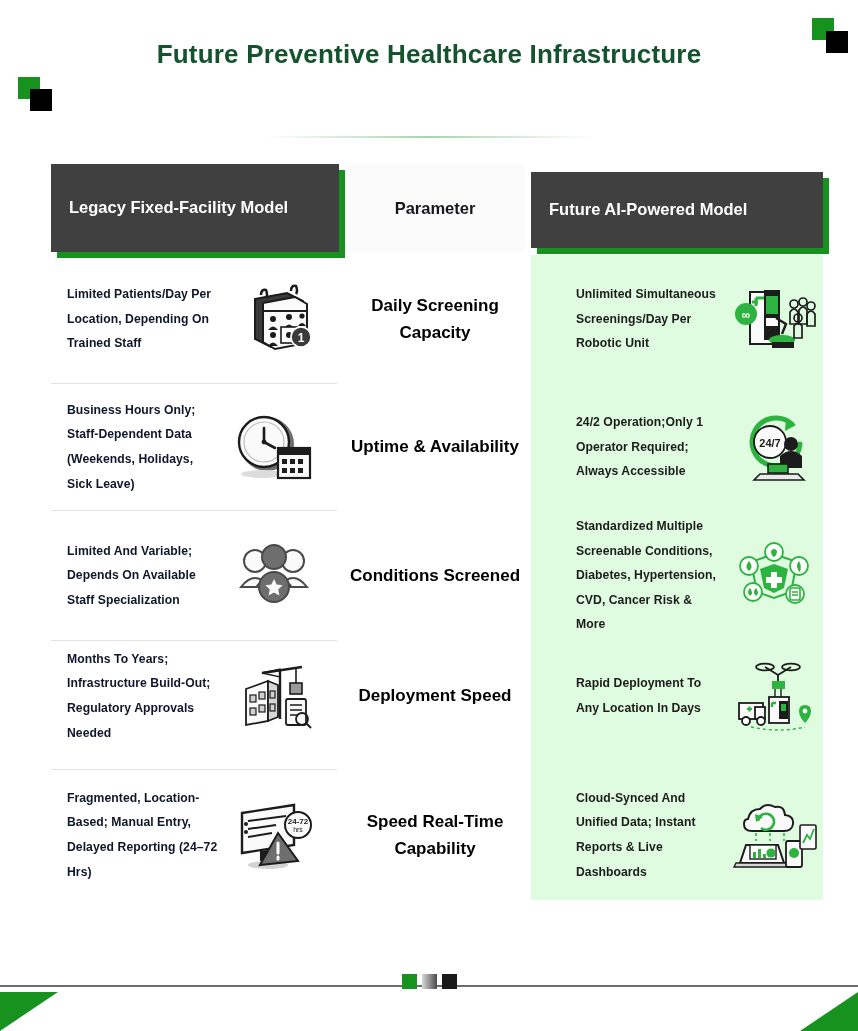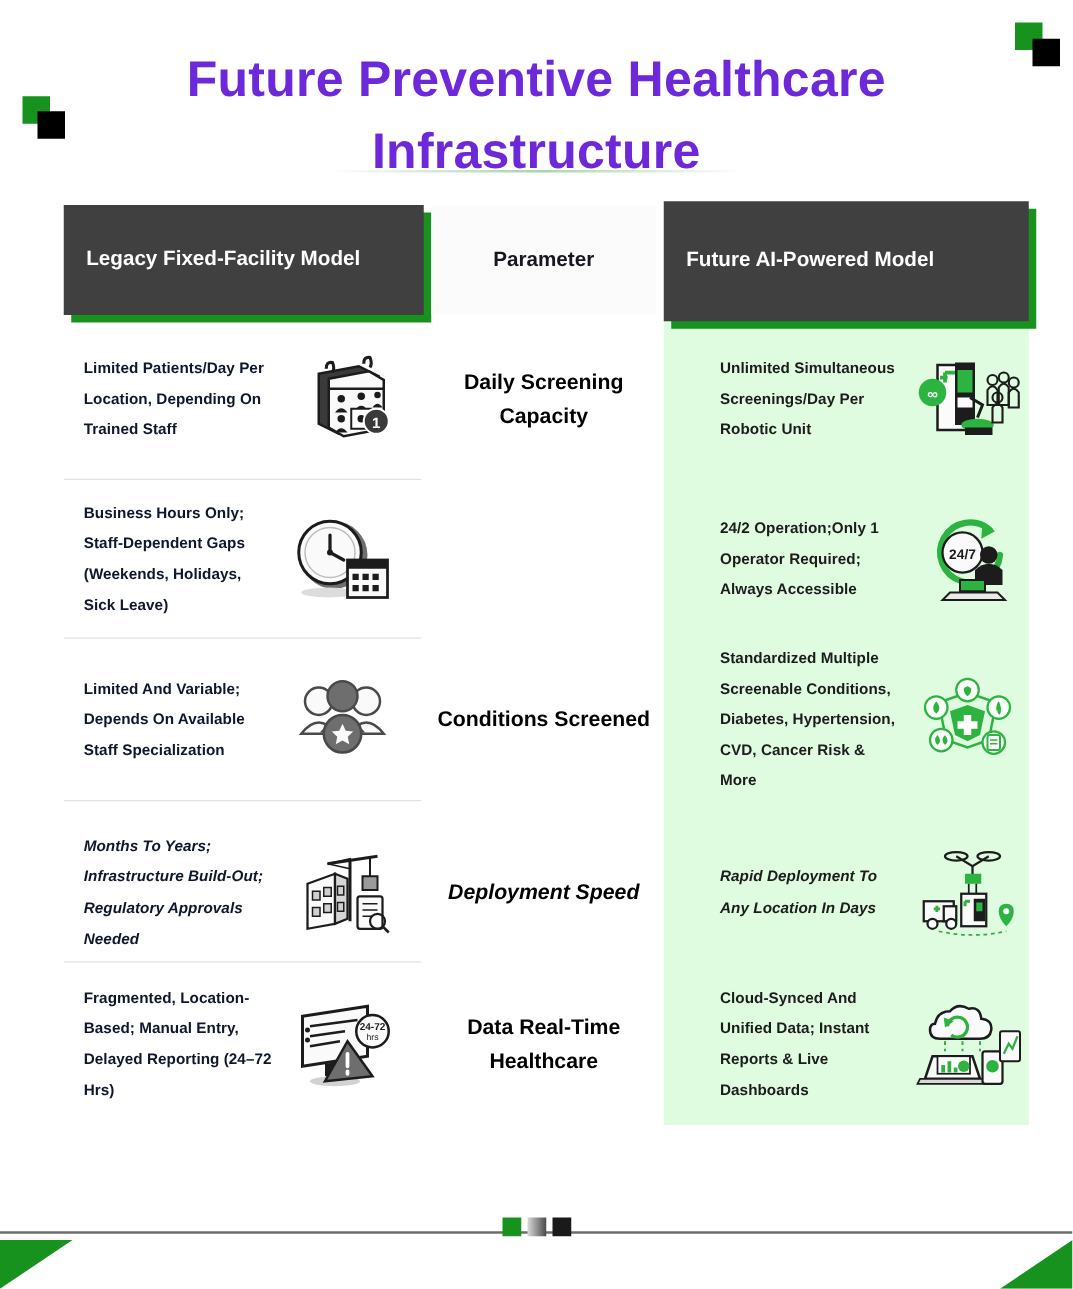--- a/index.html
+++ b/index.html
@@ -29,40 +29,40 @@
                   display: flex; align-items: center; justify-content: center; gap: 5px; }
   .fm { width: 15px; height: 15px; }
   .fm.green { background: #17921f; }
   .fm.gray  { background: linear-gradient(90deg,#d9d9d9,#4a4a4a); }
   .fm.black { background: #1a1a1a; }
 
   
   .title {
     position: absolute; left: 90px; top: 36px; width: 678px;
     text-align: center;
-    font-size: 40px; font-weight: 700; line-height: 1.42;
-    color: #6d28d9; letter-spacing: .2px;
+    font-size: 26px; font-weight: 700; line-height: 1.42;
+    color: #14532d; letter-spacing: .2px;
   }
   .title-rule {
     position: absolute; left: 265px; top: 136px; width: 330px; height: 2px;
     background: linear-gradient(90deg, rgba(23,146,31,0) 0%, rgba(23,146,31,.38) 50%, rgba(23,146,31,0) 100%);
   }
 
   
   .green-panel {
     position: absolute; left: 531px; top: 255px; width: 292px; height: 645px;
     background: #dffbe0;
   }
 
   
   .hdr { position: absolute; color: #ffffff; font-size: 16.5px; font-weight: 700;
          line-height: 1.55; display: flex; align-items: center; padding: 0 18px; }
   .hdr-black { background: #404040; box-shadow: 6px 6px 0 0 #17921f; }
   .hdr-left  { left: 51px; top: 164px; width: 288px; height: 88px; }
-  .hdr-right { left: 531px; top: 161px; width: 292px; height: 96px; }
+  .hdr-right { left: 531px; top: 172px; width: 292px; height: 76px; }
   .hdr-mid {
     position: absolute; left: 345px; top: 164px; width: 180px; height: 88px;
     display: flex; align-items: center; justify-content: center;
     color: #16181d; font-size: 16.5px; font-weight: 700; background: #fbfbfb;
   }
 
   
   .row { position: absolute; left: 0; width: 858px; display: flex; }
   .cell-left {
     position: absolute; left: 51px; width: 288px; height: 100%;
@@ -173,21 +173,21 @@
               <path d="M62 42 q4-6 8 0 v12 h-8z"></path>
           </g>
         </svg>
       </div>
     </div>
   </div>
   <div class="divider" style="top:383px;"></div>
 
   <div class="row" style="top:384px;height:126px;">
     <div class="cell-left">
-      <div class="txt">Business Hours Only; Staff-Dependent Gaps (Weekends, Holidays, Sick Leave)</div>
+      <div class="txt">Business Hours Only; Staff-Dependent Data (Weekends, Holidays, Sick Leave)</div>
       <div class="ic">
         <svg class="icon-svg" width="84" height="74" viewBox="0 0 84 74">
           <circle cx="34" cy="34" r="27" fill="#6e6e6e"></circle>
           <circle cx="31" cy="32" r="25" fill="#fafafa" stroke="#1c1c1c" stroke-width="2.4"></circle>
           <circle cx="31" cy="32" r="20" fill="none" stroke="#bdbdbd" stroke-width="1.2"></circle>
           <path d="M31 32 L31 18 M31 32 L42 38" stroke="#1c1c1c" stroke-width="2.6" fill="none" stroke-linecap="round"></path>
           <circle cx="31" cy="32" r="2.4" fill="#1c1c1c"></circle>
           <ellipse cx="30" cy="64" rx="22" ry="4" fill="#dcdcdc"></ellipse>
           <rect x="45" y="38" width="32" height="30" fill="#fafafa" stroke="#1c1c1c" stroke-width="2.2"></rect>
           <rect x="45" y="38" width="32" height="7" fill="#1c1c1c"></rect>
@@ -195,20 +195,23 @@
             <rect x="49" y="49" width="5" height="5"></rect>
               <rect x="57" y="49" width="5" height="5"></rect>
               <rect x="65" y="49" width="5" height="5"></rect>
             <rect x="49" y="58" width="5" height="5"></rect>
               <rect x="57" y="58" width="5" height="5"></rect>
               <rect x="65" y="58" width="5" height="5"></rect>
           </g>
         </svg>
       </div>
     </div>
+    <div class="cell-mid">
+      <span>Uptime &amp; Availability</span>
+    </div>
     <div class="cell-right">
       <div class="txt">24/2 Operation;Only 1 Operator Required; Always Accessible</div>
       <div class="ic">
         <svg class="icon-svg" width="80" height="70" viewBox="0 0 80 70">
           <path d="M58 12 A24 24 0 1 0 66 32" fill="none" stroke="#2db33f" stroke-width="5" stroke-linecap="round"></path>
           <path d="M52 6 L62 13 L51 19 Z" fill="#2db33f"></path>
           <circle cx="36" cy="30" r="16" fill="#fafafa" stroke="#1c1c1c" stroke-width="1.8"></circle>
           <text x="36" y="35" font-size="11" fill="#1c1c1c" text-anchor="middle" font-weight="bold">24/7</text>
           <circle cx="57" cy="32" r="7" fill="#1c1c1c"></circle>
           <path d="M46 44 q11-10 22 0 v12 h-22z" fill="#1c1c1c"></path>
@@ -260,21 +263,21 @@
           <path d="M64 21 q3 5 1 11 q-3-2-2-5 q-1 3-1 0 q0-4 2-6z" fill="#2db33f"></path>
           <path d="M15 48 q4 5 0 8 q-4-4 0-8z M21 48 q4 5 0 8 q-4-4 0-8z" fill="#2db33f"></path>
           <rect x="55" y="48" width="10" height="12" rx="1.6" fill="#fff" stroke="#2db33f" stroke-width="1.6"></rect>
           <path d="M57 52h6 M57 55h6" stroke="#2db33f" stroke-width="1.3"></path>
         </svg>
       </div>
     </div>
   </div>
   <div class="divider" style="top:640px;"></div>
 
-  <div class="row" style="top:650px;height:128px;font-style:italic;">
+  <div class="row" style="top:632px;height:128px;">
     <div class="cell-left">
       <div class="txt">Months To Years; Infrastructure Build-Out; Regulatory Approvals Needed</div>
       <div class="ic">
         <svg class="icon-svg" width="86" height="74" viewBox="0 0 86 74">
           <path d="M14 30 L36 22 L36 62 L14 66 Z" fill="#fafafa" stroke="#1c1c1c" stroke-width="1.8"></path>
           <path d="M36 22 L46 26 L46 58 L36 62 Z" fill="#d6d6d6" stroke="#1c1c1c" stroke-width="1.8"></path>
           <g fill="#d0d0d0" stroke="#1c1c1c" stroke-width="1.2">
             <rect x="18" y="36" width="6" height="7"></rect>
               <rect x="27" y="33" width="6" height="7"></rect>
             <rect x="18" y="49" width="6" height="7"></rect>
@@ -340,21 +343,21 @@
           <ellipse cx="36" cy="66" rx="20" ry="4" fill="#d2d2d2"></ellipse>
           <path d="M46 34 L66 62 L28 66 Z" fill="#6e6e6e" stroke="#1c1c1c" stroke-width="2"></path>
           <path d="M46 44 L46 54 M46 58 L46 60" stroke="#fff" stroke-width="3" stroke-linecap="round"></path>
           <circle cx="66" cy="26" r="13" fill="#fafafa" stroke="#1c1c1c" stroke-width="2"></circle>
           <text x="66" y="25" font-size="8" fill="#1c1c1c" text-anchor="middle" font-weight="bold">24-72</text>
           <text x="66" y="33" font-size="7" fill="#1c1c1c" text-anchor="middle">hrs</text>
         </svg>
       </div>
     </div>
     <div class="cell-mid">
-      <span>Data Real-Time Healthcare</span>
+      <span>Speed Real-Time Capability</span>
     </div>
     <div class="cell-right">
       <div class="txt">Cloud-Synced And Unified Data; Instant Reports &amp; Live Dashboards</div>
       <div class="ic">
         <svg class="icon-svg" width="88" height="72" viewBox="0 0 88 72">
           <path d="M18 20 q2-10 12-10 q6-7 15-2 q9-2 10 8 q9 1 8 9 q-1 7-9 7 H22 q-8 0-8-7 q0-5 4-5z" fill="#fafafa" stroke="#1c1c1c" stroke-width="2"></path>
           <path d="M28 22 a8 8 0 1 1 3 7" fill="none" stroke="#2db33f" stroke-width="2.6"></path>
           <path d="M25 15 L33 18 L26 23 Z" fill="#2db33f"></path>
           <path d="M26 34 L26 42 M40 34 L40 42 M54 34 L54 42" stroke="#2db33f" stroke-width="1.6" stroke-dasharray="3 3"></path>
           <path d="M16 46 L48 46 L54 64 L10 64 Z" fill="#fafafa" stroke="#1c1c1c" stroke-width="2"></path>

